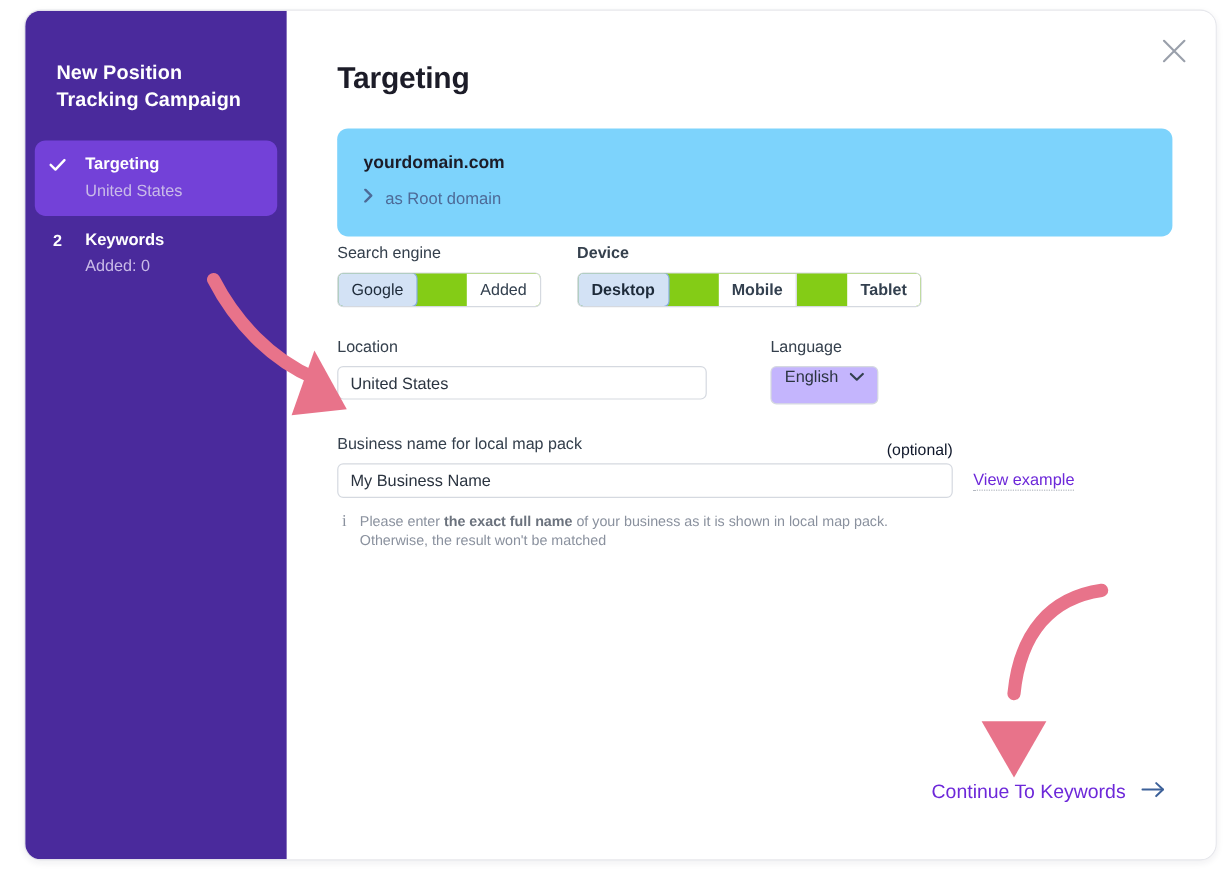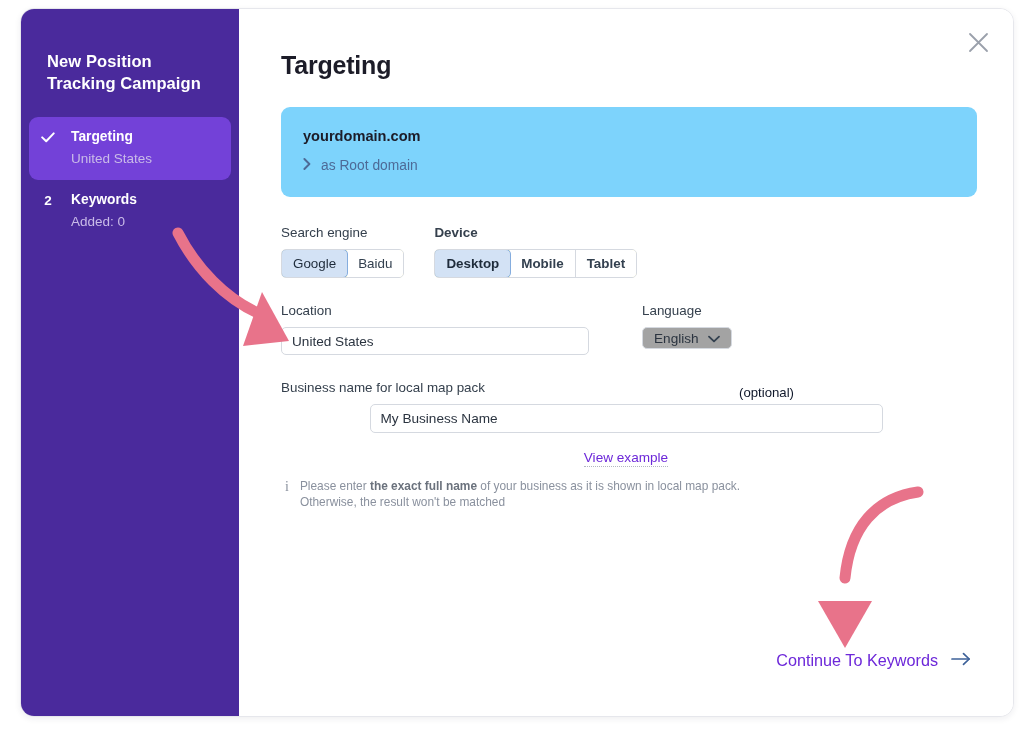--- a/index.html
+++ b/index.html
@@ -144,22 +144,23 @@
     margin-bottom: 8px;
     line-height: 16px;
   }
 
   
   .segmented {
     display: inline-flex;
     border: 1px solid #d5d9e0;
     border-radius: 5px;
     overflow: hidden;
-    background: #fef9c3;
+    background: #84cc16;
     height: 27px;
+    gap: 42px;
   }
   .seg {
     font-size: 13.4px;
     color: #33404f;
     padding: 0 11px;
     display: flex;
     align-items: center;
     border-right: 1px solid #d5d9e0;
     background: #ffffff;
     cursor: pointer;
@@ -170,21 +171,21 @@
     background: #d3e2f5;
     color: #1e2b3a;
     border: 1px solid #85adde;
     margin: -1px;
     border-radius: 5px;
     position: relative;
     z-index: 2;
     padding: 0 11px;
   }
 
-  .group-search { margin-top: 28px; }
+  .group-search { margin-top: 6px; }
   .group-device { margin-left: 30px; font-weight: bold; }
 
   
   .text-input {
     border: 1px solid #d5d9e0;
     border-radius: 5px;
     background: #ffffff;
     height: 28px;
     display: flex;
     align-items: center;
@@ -192,24 +193,24 @@
     font-size: 13.6px;
     color: #2b3440;
     box-sizing: border-box;
   }
   #location-input { width: 308px; }
   #business-input { width: 513px; height: 29px; }
 
   #select-language {
     border: 1px solid #d5d9e0;
     border-radius: 5px;
-    background: #a3a3a3;
-    height: 22px;
+    background: #c4b5fd;
+    height: 32px;
     display: inline-flex;
-    align-items: center;
+    align-items: flex-start;
     gap: 9px;
     padding: 0 11px;
     font-size: 13.6px;
     color: #2b3440;
     cursor: pointer;
     box-sizing: border-box;
   }
 
   .row-location { margin-top: 25px; gap: 40px; }
   .loc-col { }
@@ -223,21 +224,20 @@
     align-items: center;
   }
   #optional-note {
     font-size: 13.2px;
     color: #0f172a;
   }
   .business-input-row {
     display: flex;
     align-items: center;
     gap: 17px;
-    flex-direction: column;
   }
   #view-example {
     font-size: 13.6px;
     color: #6d28d9;
     border-bottom: 1px dotted #b3b8c0;
     padding-bottom: 1px;
     cursor: pointer;
     white-space: nowrap;
     text-align: right;
   }
@@ -342,21 +342,21 @@
     </div>
 
     <div class="form-area">
 
       <div class="row group-search">
 
         <div>
           <div class="field-label">Search engine</div>
           <div class="segmented">
             <div class="seg selected">Google</div>
-            <div class="seg">Baidu</div>
+            <div class="seg">Added</div>
           </div>
         </div>
 
         <div class="group-device">
           <div class="field-label">Device</div>
           <div class="segmented">
             <div class="seg selected">Desktop</div>
             <div class="seg">Mobile</div>
             <div class="seg">Tablet</div>
           </div>

